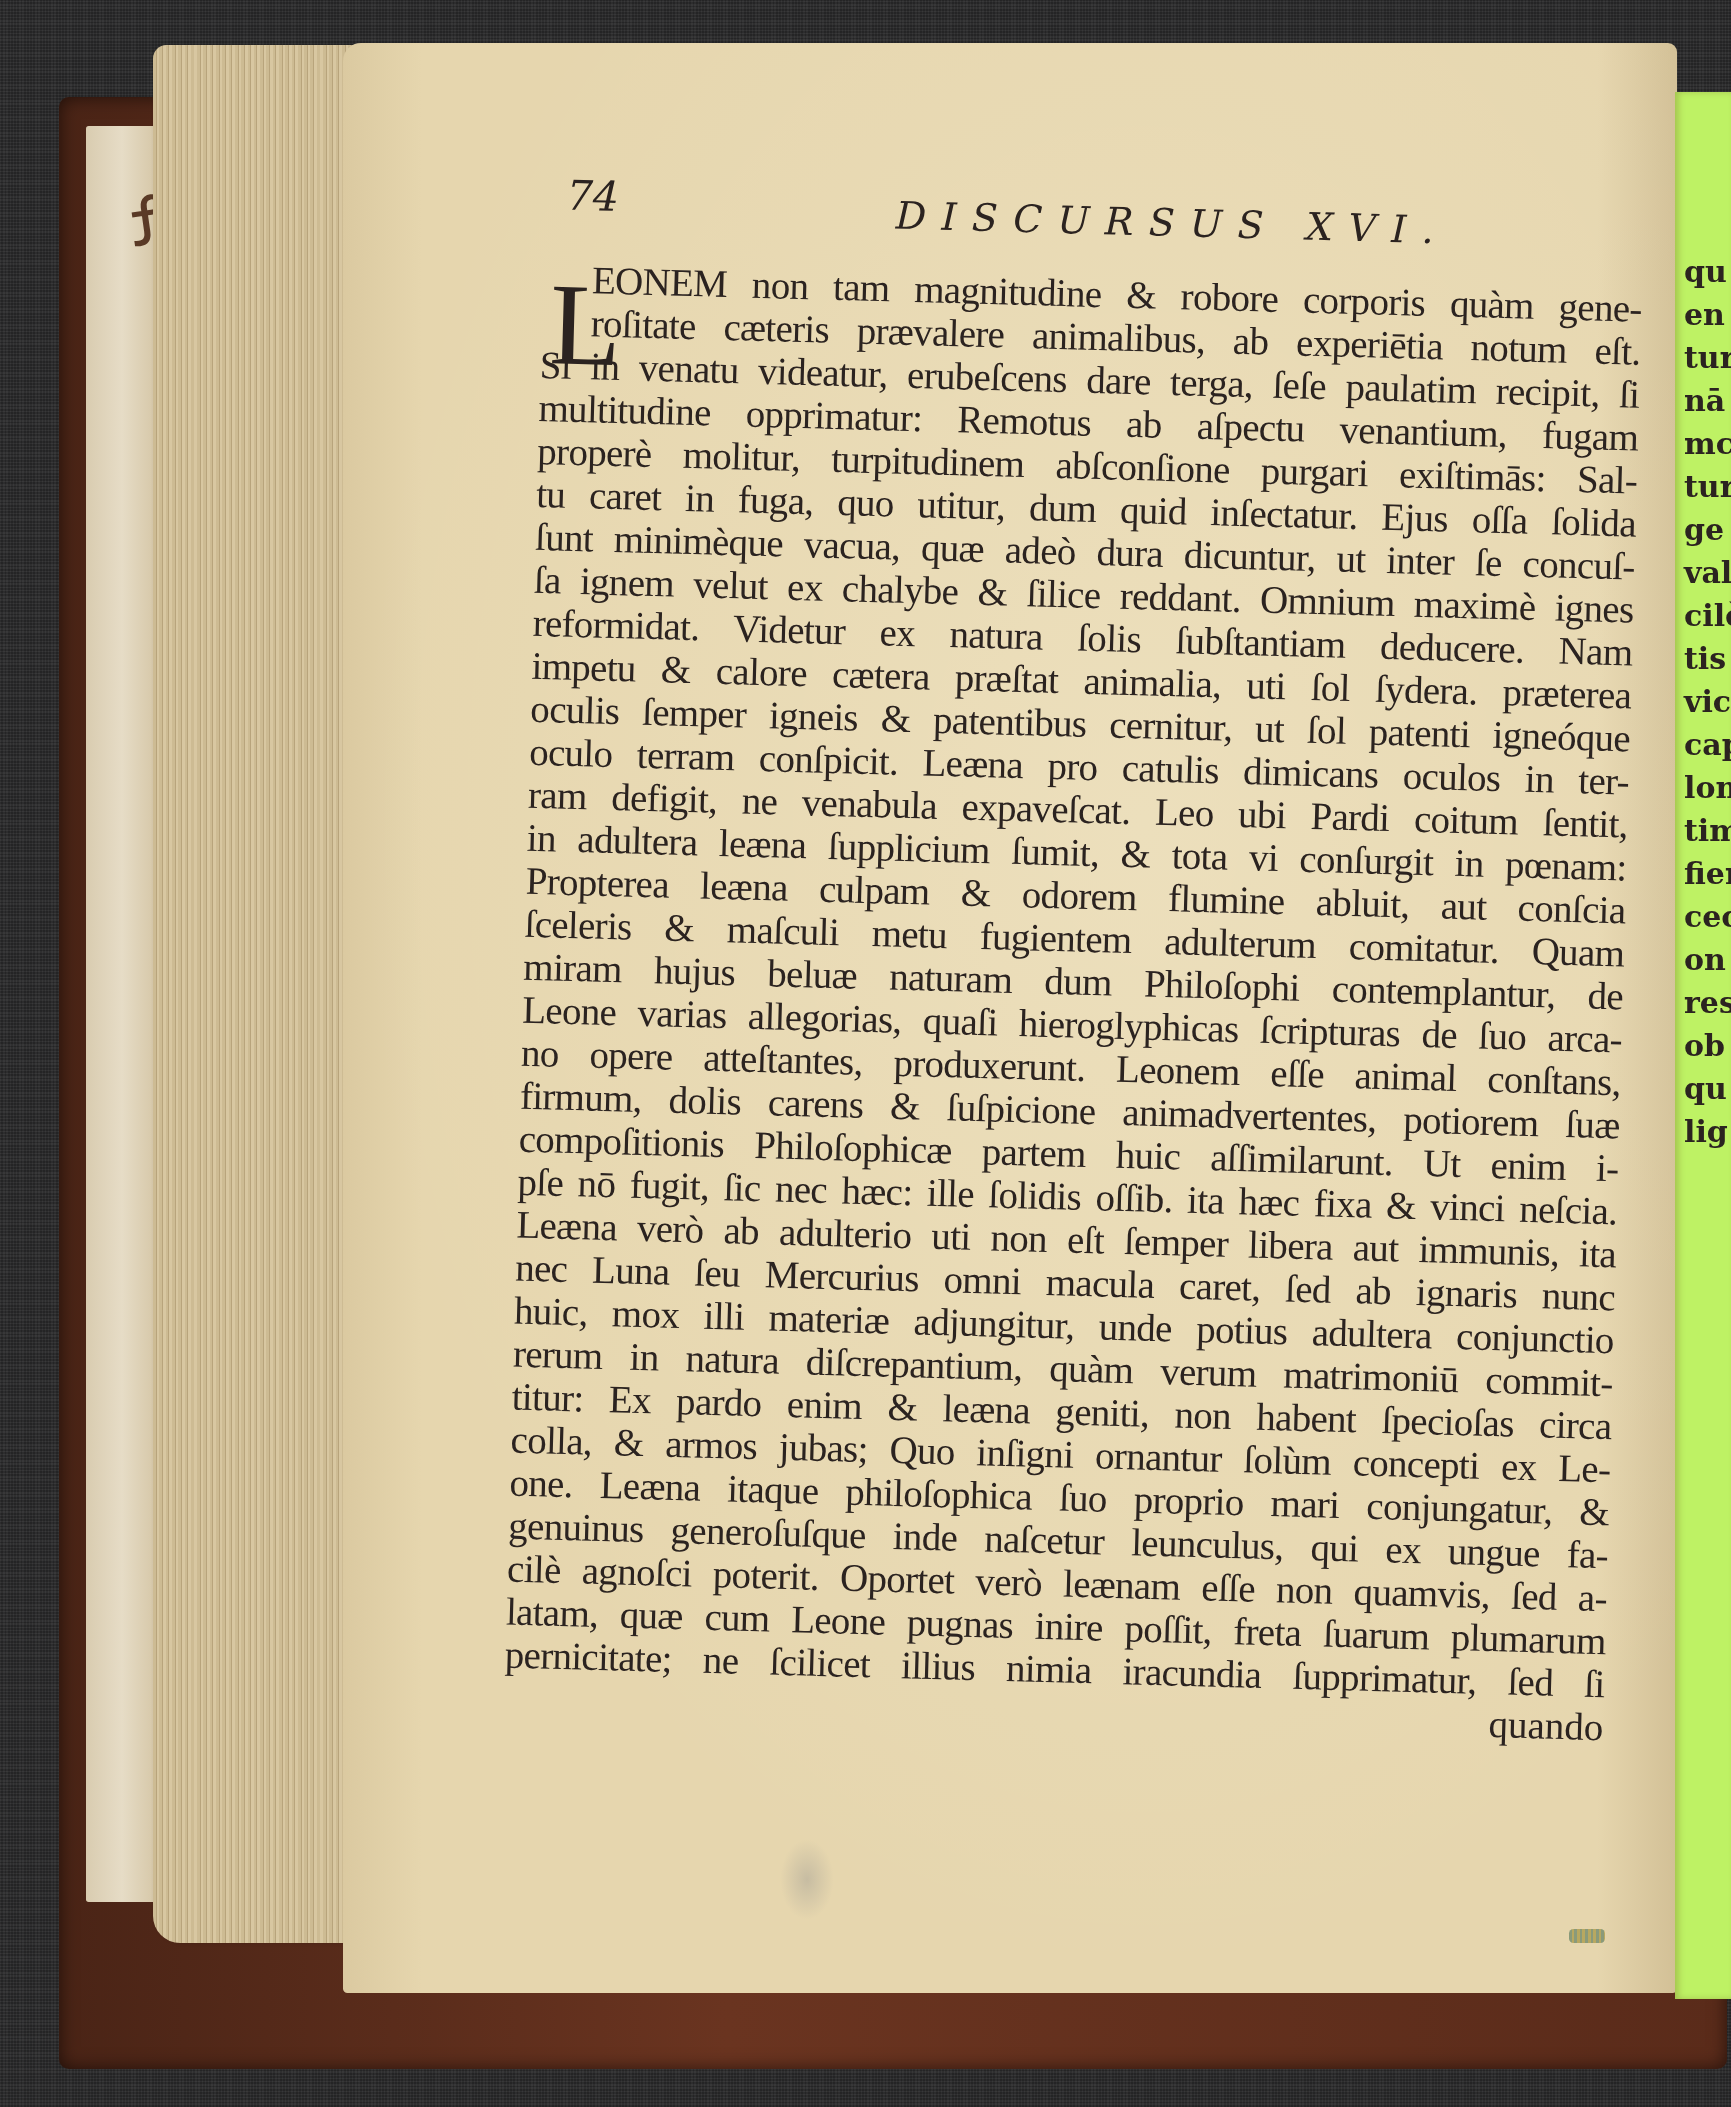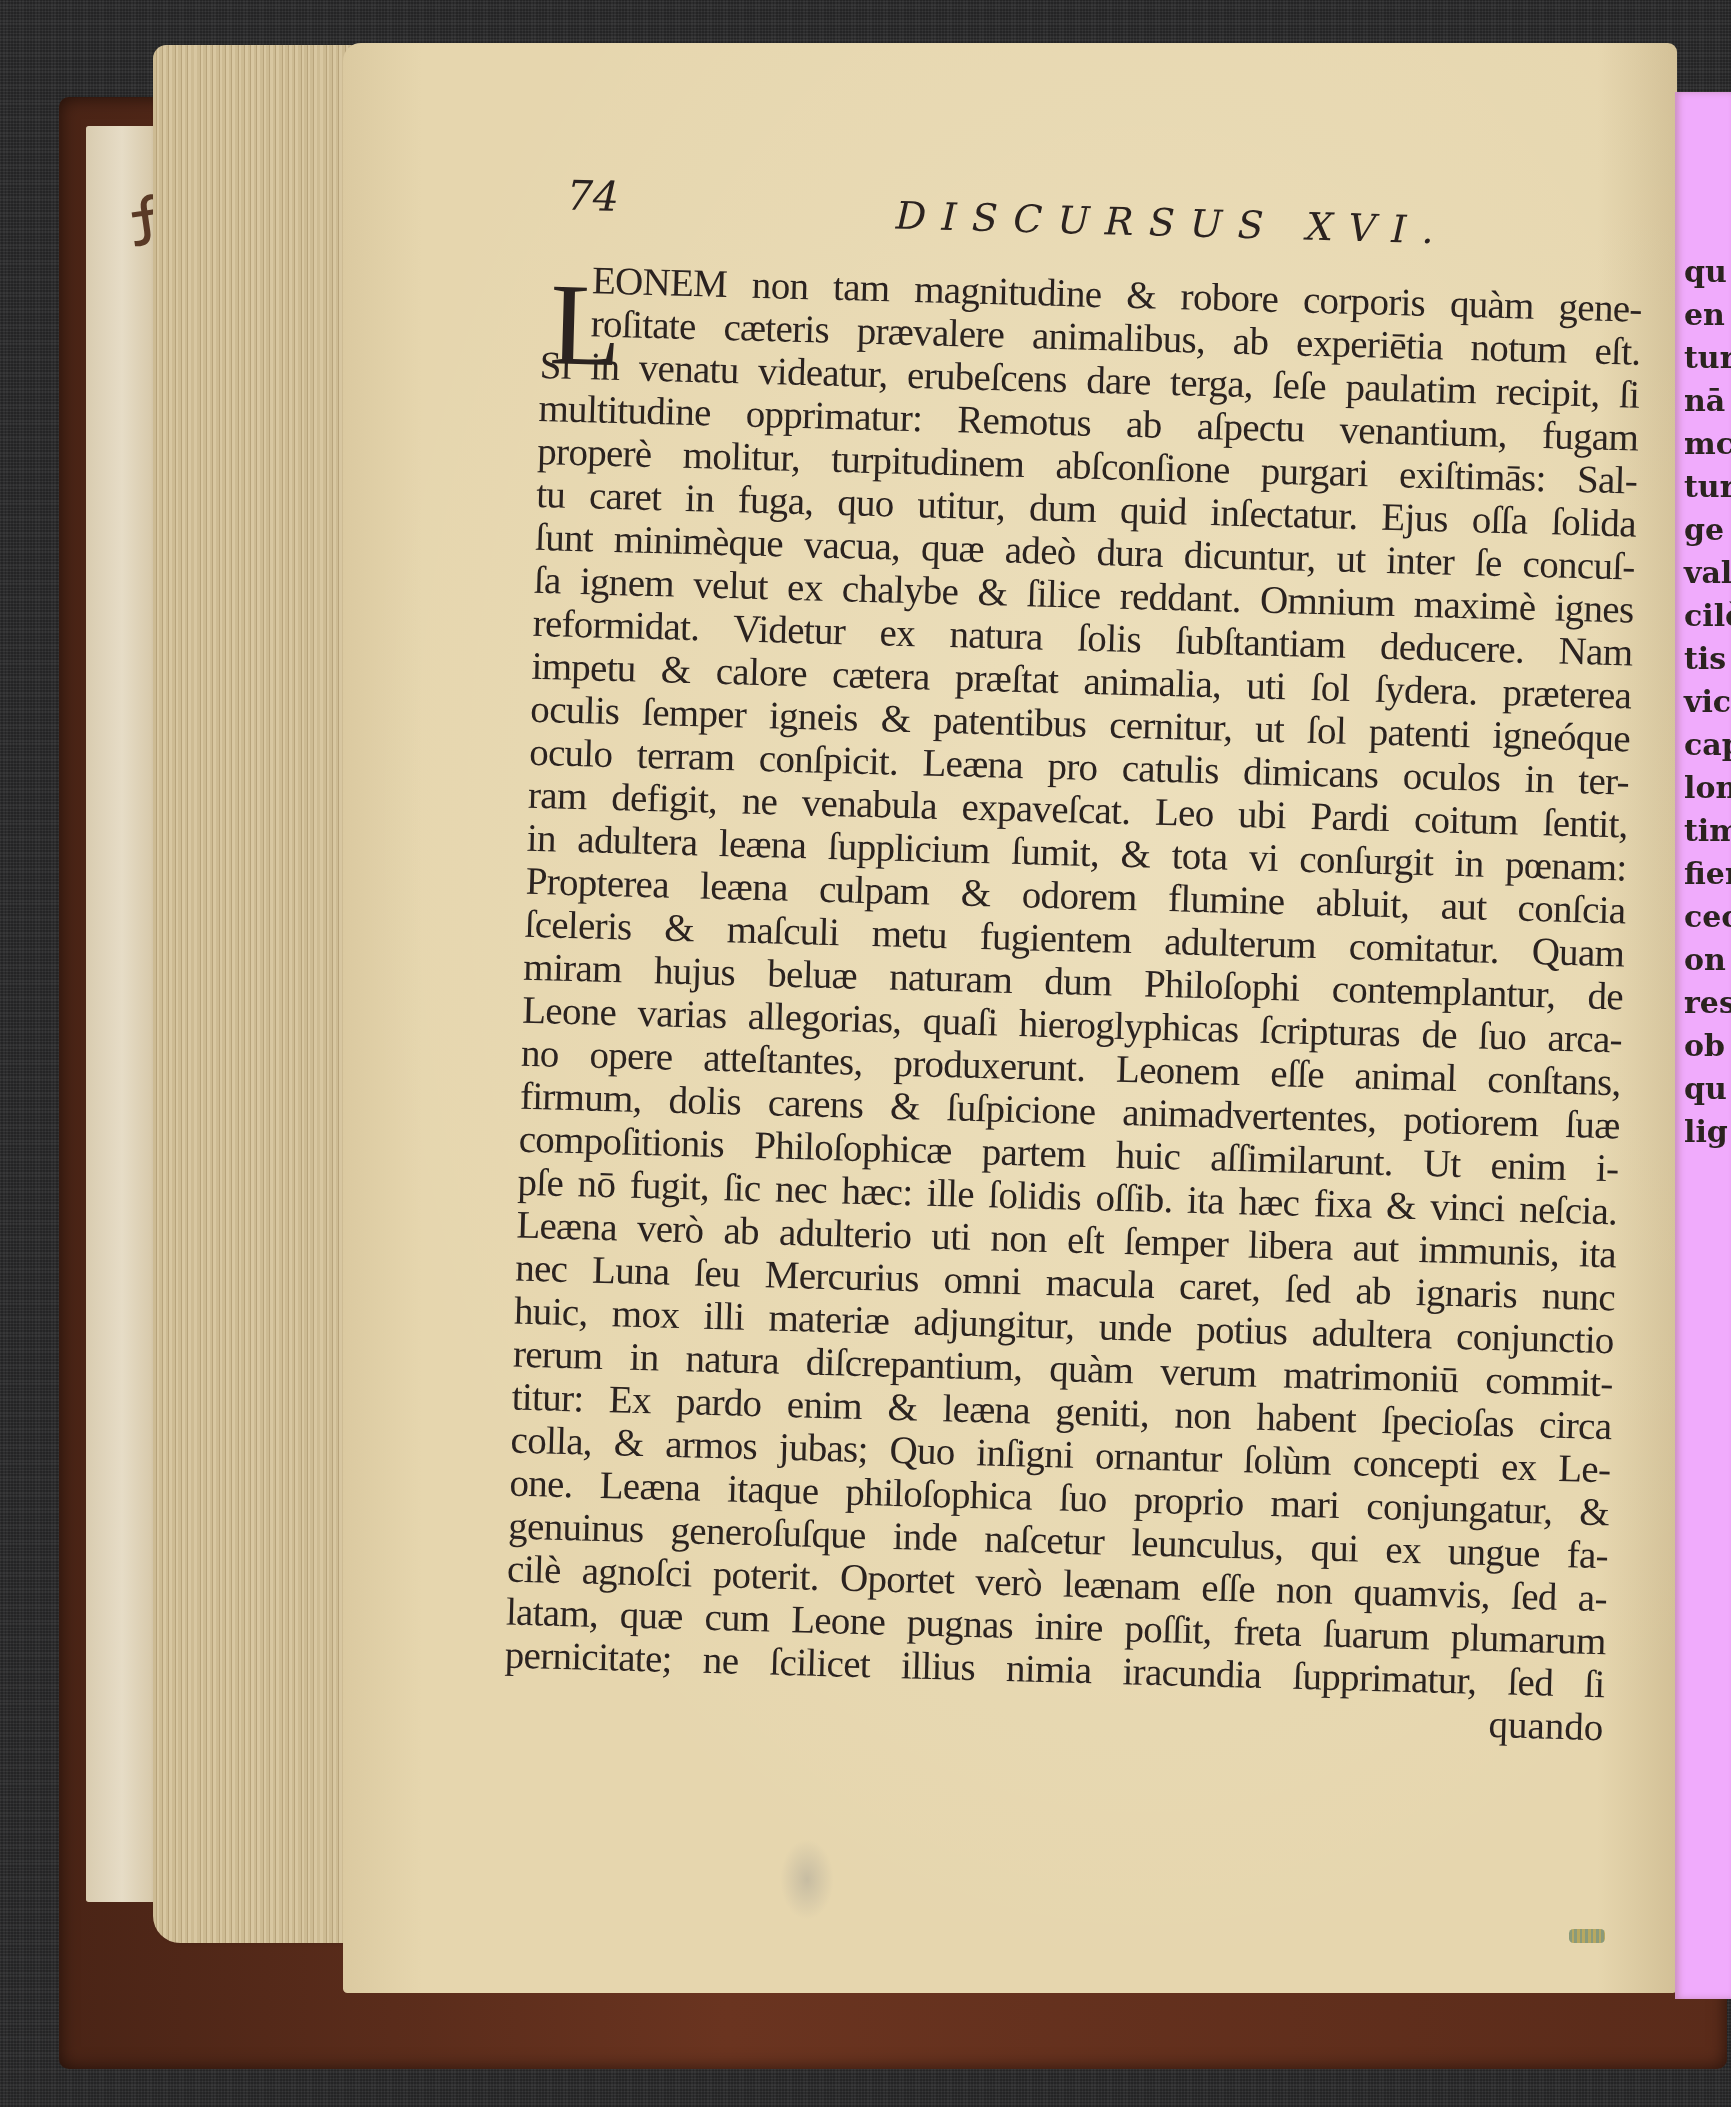--- a/index.html
+++ b/index.html
@@ -36,21 +36,21 @@
   .page {
     position: absolute; left: 343px; top: 43px; width: 1334px; height: 1950px;
     background: #e6d6ae;
     background-image:
       radial-gradient(ellipse at 60% 40%, rgba(255,250,230,0.25), transparent 70%),
       linear-gradient(90deg, rgba(120,90,40,0.10), transparent 6%, transparent 94%, rgba(120,90,40,0.18));
     border-radius: 18px 9px 4.5px 4.5px;
   }
   .facing-page {
     position: absolute; left: 1675px; top: 92px; width: 56px; height: 1907px;
-    background: #f0abfc;
+    background: #bef264;
     box-shadow: inset 3.6px 0 6.3px rgba(90,60,20,0.25);
     overflow: hidden;
   }
   .facing-line {
     font-family: "DejaVu Serif", serif; font-size: 30px; color: #2b2320;
     line-height: 43px; white-space: nowrap; padding-left: 9px; font-weight: bold;
   }
   .facing-lines { position: absolute; top: 158px; left: 0; }
 
   .text-block {

